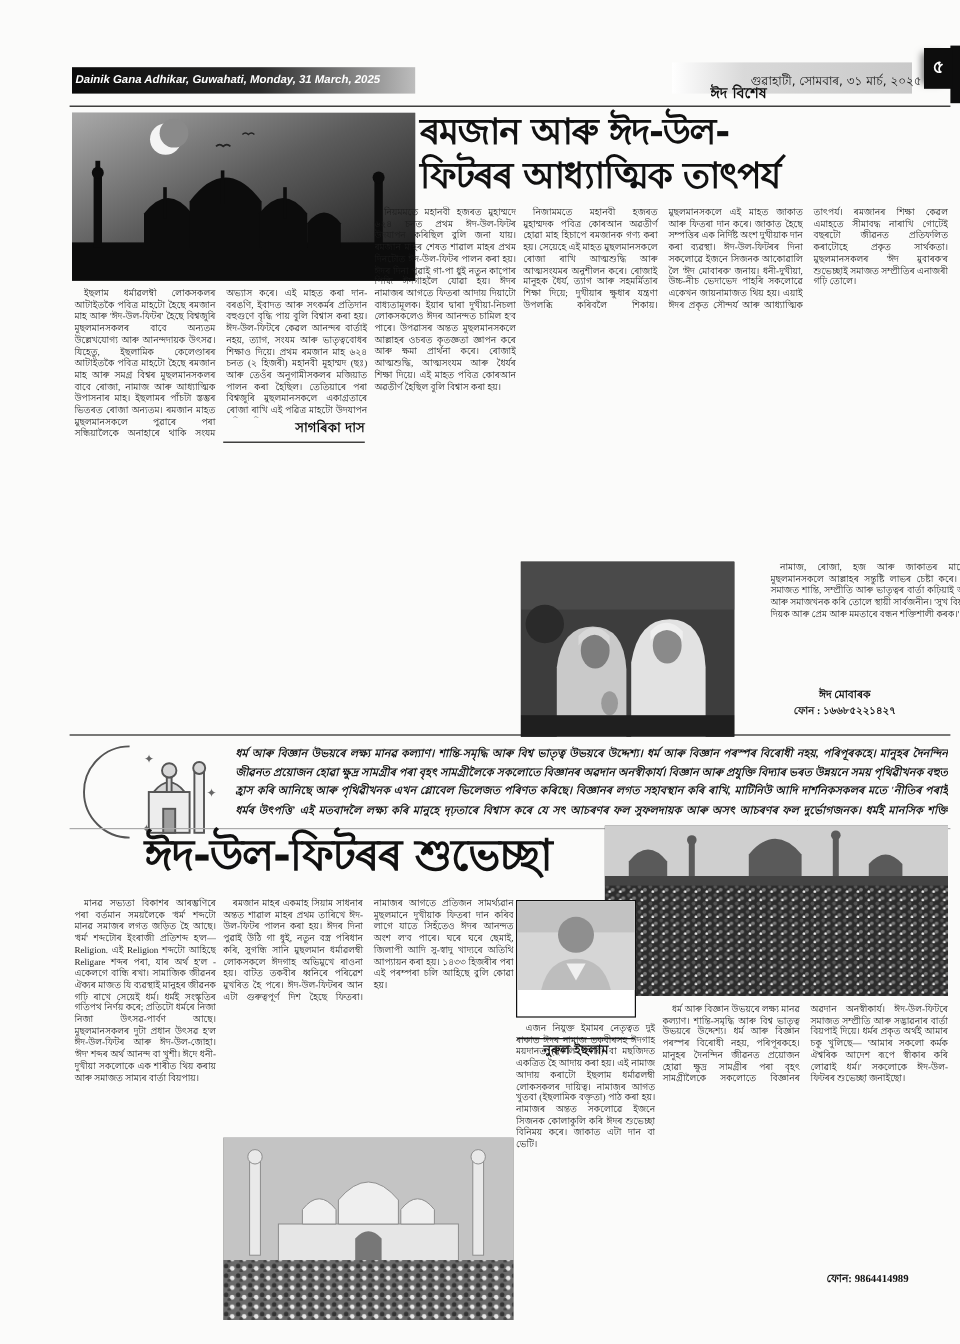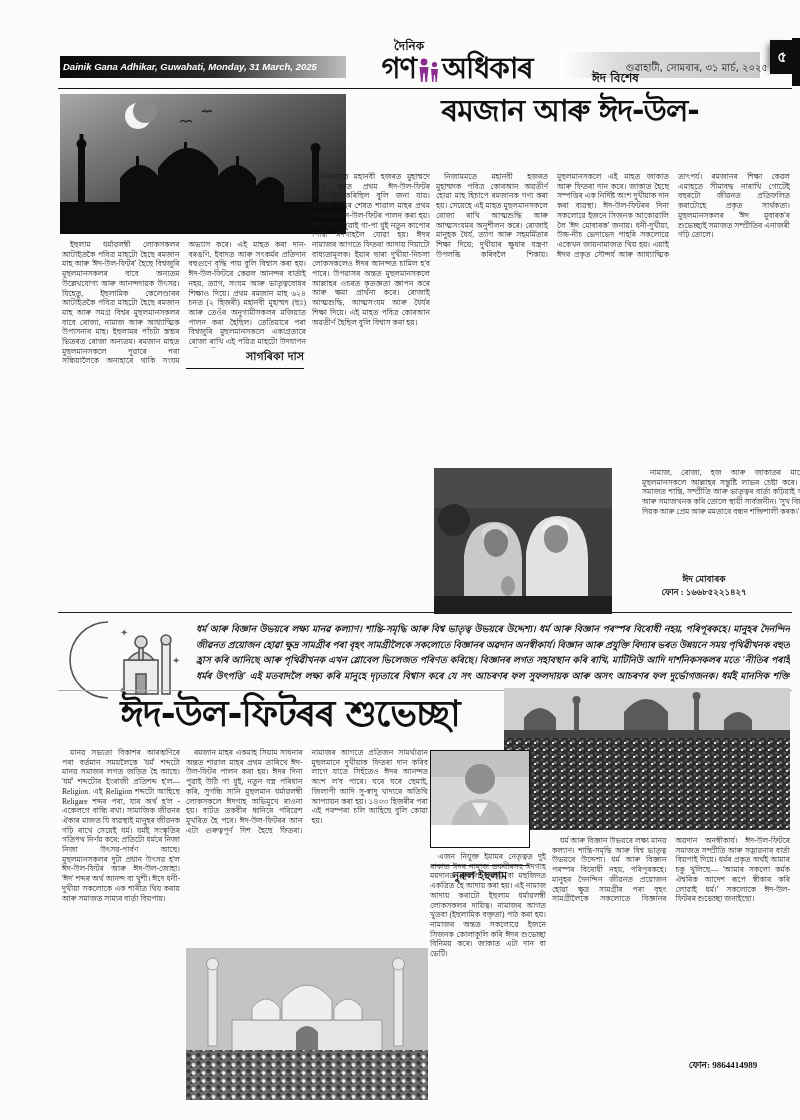--- a/index.html
+++ b/index.html
@@ -21,21 +21,21 @@
   #section-label{left:592px;top:69px;width:120px;font-weight:bold;font-size:12px;
     font-family:"DejaVu Sans",sans-serif;}
   #date-line{left:608px;top:60px;width:160px;font-size:10px;text-align:right;
     font-family:"DejaVu Sans",sans-serif;}
   #page-number-box{left:770px;top:40px;width:24px;height:34px;background:#0d0d0d;color:#fff;
     font-size:15px;font-weight:bold;text-align:center;line-height:34px;
     box-shadow:-6px 0 6px -4px #777;}
   #header-rule{left:58px;top:88px;width:734px;height:0;border-top:1.6px solid #111;}
   
   #a1-photo{left:60px;top:94px;width:286px;height:140px;background:#222;}
-  #a1-headline{left:350px;top:92px;width:440px;height:76px;text-align:center;
+  #a1-headline{left:350px;top:92px;width:440px;height:76px;text-align:left;
     font-weight:bold;font-family:"DejaVu Sans",sans-serif;font-size:30px;line-height:37px;letter-spacing:-1px;}
   .bodytext{font-size:7.6px;line-height:9.7px;text-align:justify;color:#1c1c1c;overflow:hidden;}
   .bodytext::first-letter{padding-left:8px;}
   #a1-colleft{left:62px;top:240px;width:244px;height:368px;column-count:2;column-gap:9px;}
   #a1-byline{left:186px;top:348px;width:118px;height:20px;background:#fbfbfa;text-align:right;
     font-weight:bold;font-size:11px;line-height:18px;border-bottom:1.6px solid #111;
     font-family:"DejaVu Sans",sans-serif;}
   #a1-colmid{left:312px;top:172px;width:118px;height:436px;}
   #a1-colright{left:436px;top:172px;width:354px;height:290px;column-count:3;column-gap:9px;}
   #a1-inset-photo{left:434px;top:468px;width:178px;height:146px;background:#333;}
@@ -66,37 +66,20 @@
   #edge-right{left:792px;top:38px;width:8px;height:48px;background:#0d0d0d;}
   svg{display:block;}
 </style>
 </head>
 <body>
 
 <div id="page">
 
   <div class="abs" id="edition-bar">Dainik Gana Adhikar, Guwahati, Monday, 31 March, 2025</div>
 
-  <div class="abs" id="masthead">
-    <div id="masthead-small">দৈনিক</div>
-    <div id="masthead-main">
-      <span>গণ</span>
-      <span id="masthead-logo">
-        <svg viewBox="0 0 24 26" width="24" height="26">
-          <g fill="#8b2d8e">
-            <circle cx="7" cy="4" r="3.4"></circle>
-            <path d="M2.5 9 L11.5 9 L10 24 L8.4 24 L7.6 15 L6.4 15 L5.6 24 L4 24 Z"></path>
-            <circle cx="17.5" cy="6.5" r="2.6"></circle>
-            <path d="M14 11 L21 11 L19.8 24 L18.6 24 L18 17 L17 17 L16.4 24 L15.2 24 Z"></path>
-          </g>
-        </svg>
-      </span>
-      <span>অধিকাৰ</span>
-    </div>
-  </div>
 
   <div class="abs" id="section-band"></div>
   <div class="abs" id="section-label">ঈদ বিশেষ</div>
   <div class="abs" id="date-line">গুৱাহাটী, সোমবাৰ, ৩১ মাৰ্চ, ২০২৫</div>
   <div class="abs" id="edge-right"></div>
   <div class="abs" id="page-number-box">৫</div>
   <div class="abs" id="header-rule"></div>
 
   <div class="abs" id="a1-photo">
     <svg viewBox="0 0 286 140" width="286" height="140" preserveAspectRatio="none">
@@ -128,20 +111,21 @@
         <path d="M196 112 L196 92 q14 -18 28 0 L224 112 Z"></path>
         <rect x="76" y="62" width="3" height="26"></rect>
           <rect x="124" y="48" width="3" height="28"></rect>
         <rect x="176" y="62" width="3" height="26"></rect>
       </g>
     </svg>
   </div>
 
   <div class="abs" id="a1-headline">
     <div>ৰমজান আৰু ঈদ-উল-</div>
+    <div>ফিটৰৰ আধ্যাত্মিক তাৎপৰ্য</div>
   </div>
 
   <div class="abs bodytext" id="a1-colleft">ইছলাম ধৰ্মাৱলম্বী লোকসকলৰ আটাইতকৈ পবিত্ৰ মাহটো হৈছে ৰমজান মাহ আৰু 'ঈদ-উল-ফিটৰ' হৈছে বিশ্বজুৰি মুছলমানসকলৰ বাবে অন্যতম উল্লেখযোগ্য আৰু আনন্দদায়ক উৎসৱ। যিহেতু, ইছলামিক কেলেণ্ডাৰৰ আটাইতকৈ পবিত্ৰ মাহটো হৈছে ৰমজান মাহ আৰু সমগ্ৰ বিশ্বৰ মুছলমানসকলৰ বাবে ৰোজা, নামাজ আৰু আধ্যাত্মিক উপাসনাৰ মাহ। ইছলামৰ পাঁচটা স্তম্ভৰ ভিতৰত ৰোজা অন্যতম। ৰমজান মাহত মুছলমানসকলে পুৱাৰে পৰা সন্ধিয়ালৈকে অনাহাৰে থাকি সংযম অভ্যাস কৰে। এই মাহত কৰা দান-বৰঙণি, ইবাদত আৰু সৎকৰ্মৰ প্ৰতিদান বহুগুণে বৃদ্ধি পায় বুলি বিশ্বাস কৰা হয়। ঈদ-উল-ফিটৰে কেৱল আনন্দৰ বাৰ্তাই নহয়, ত্যাগ, সংযম আৰু ভাতৃত্ববোধৰ শিক্ষাও দিয়ে। প্ৰথম ৰমজান মাহ ৬২৪ চনত (২ হিজৰী) মহানবী মুহাম্মদ (ছঃ) আৰু তেওঁৰ অনুগামীসকলৰ মজিয়াত পালন কৰা হৈছিল। তেতিয়াৰে পৰা বিশ্বজুৰি মুছলমানসকলে একাগ্ৰতাৰে ৰোজা ৰাখি এই পৱিত্ৰ মাহটো উদযাপন কৰি আহিছে।</div>
   <div class="abs" id="a1-byline">সাগৰিকা দাস</div>
   <div class="abs bodytext" id="a1-colmid">নিয়মমতে মহানবী হজৰত মুহাম্মদে ৬২৪ চনত প্ৰথম ঈদ-উল-ফিটৰ উদযাপন কৰিছিল বুলি জনা যায়। ৰমজান মাহৰ শেষত শাৱাল মাহৰ প্ৰথম দিনটোত ঈদ-উল-ফিটৰ পালন কৰা হয়। ঈদৰ দিনা পুৱাই গা-পা ধুই নতুন কাপোৰ পিন্ধি ঈদগাহলৈ যোৱা হয়। ঈদৰ নামাজৰ আগতে ফিতৰা আদায় দিয়াটো বাধ্যতামূলক। ইয়াৰ দ্বাৰা দুখীয়া-নিচলা লোকসকলেও ঈদৰ আনন্দত চামিল হ'ব পাৰে। উপৱাসৰ অন্তত মুছলমানসকলে আল্লাহৰ ওচৰত কৃতজ্ঞতা জ্ঞাপন কৰে আৰু ক্ষমা প্ৰাৰ্থনা কৰে। ৰোজাই আত্মশুদ্ধি, আত্মসংযম আৰু ধৈৰ্যৰ শিক্ষা দিয়ে। এই মাহত পবিত্ৰ কোৰআন অৱতীৰ্ণ হৈছিল বুলি বিশ্বাস কৰা হয়।</div>
   <div class="abs bodytext" id="a1-colright">নিজামমতে মহানবী হজৰত মুহাম্মদক পবিত্ৰ কোৰআন অৱতীৰ্ণ হোৱা মাহ হিচাপে ৰমজানক গণ্য কৰা হয়। সেয়েহে এই মাহত মুছলমানসকলে ৰোজা ৰাখি আত্মশুদ্ধি আৰু আত্মসংযমৰ অনুশীলন কৰে। ৰোজাই মানুহক ধৈৰ্য, ত্যাগ আৰু সহমৰ্মিতাৰ শিক্ষা দিয়ে; দুখীয়াৰ ক্ষুধাৰ যন্ত্ৰণা উপলব্ধি কৰিবলৈ শিকায়। মুছলমানসকলে এই মাহত জাকাত আৰু ফিতৰা দান কৰে। জাকাত হৈছে সম্পত্তিৰ এক নিৰ্দিষ্ট অংশ দুখীয়াক দান কৰা ব্যৱস্থা। ঈদ-উল-ফিটৰৰ দিনা সকলোৱে ইজনে সিজনক আকোৱালি লৈ 'ঈদ মোবাৰক' জনায়। ধনী-দুখীয়া, উচ্চ-নীচ ভেদাভেদ পাহৰি সকলোৱে একেখন জায়নামাজত থিয় হয়। এয়াই ঈদৰ প্ৰকৃত সৌন্দৰ্য আৰু আধ্যাত্মিক তাৎপৰ্য। ৰমজানৰ শিক্ষা কেৱল এমাহতে সীমাবদ্ধ নাৰাখি গোটেই বছৰটো জীৱনত প্ৰতিফলিত কৰাটোহে প্ৰকৃত সাৰ্থকতা। মুছলমানসকলৰ 'ঈদ মুবাৰক'ৰ শুভেচ্ছাই সমাজত সম্প্ৰীতিৰ এনাজৰী গঢ়ি তোলে।</div>
 
   <div class="abs" id="a1-inset-photo">
     <svg viewBox="0 0 178 146" width="178" height="146" preserveAspectRatio="none">
       <rect width="178" height="146" fill="#3d3d3d"></rect>

